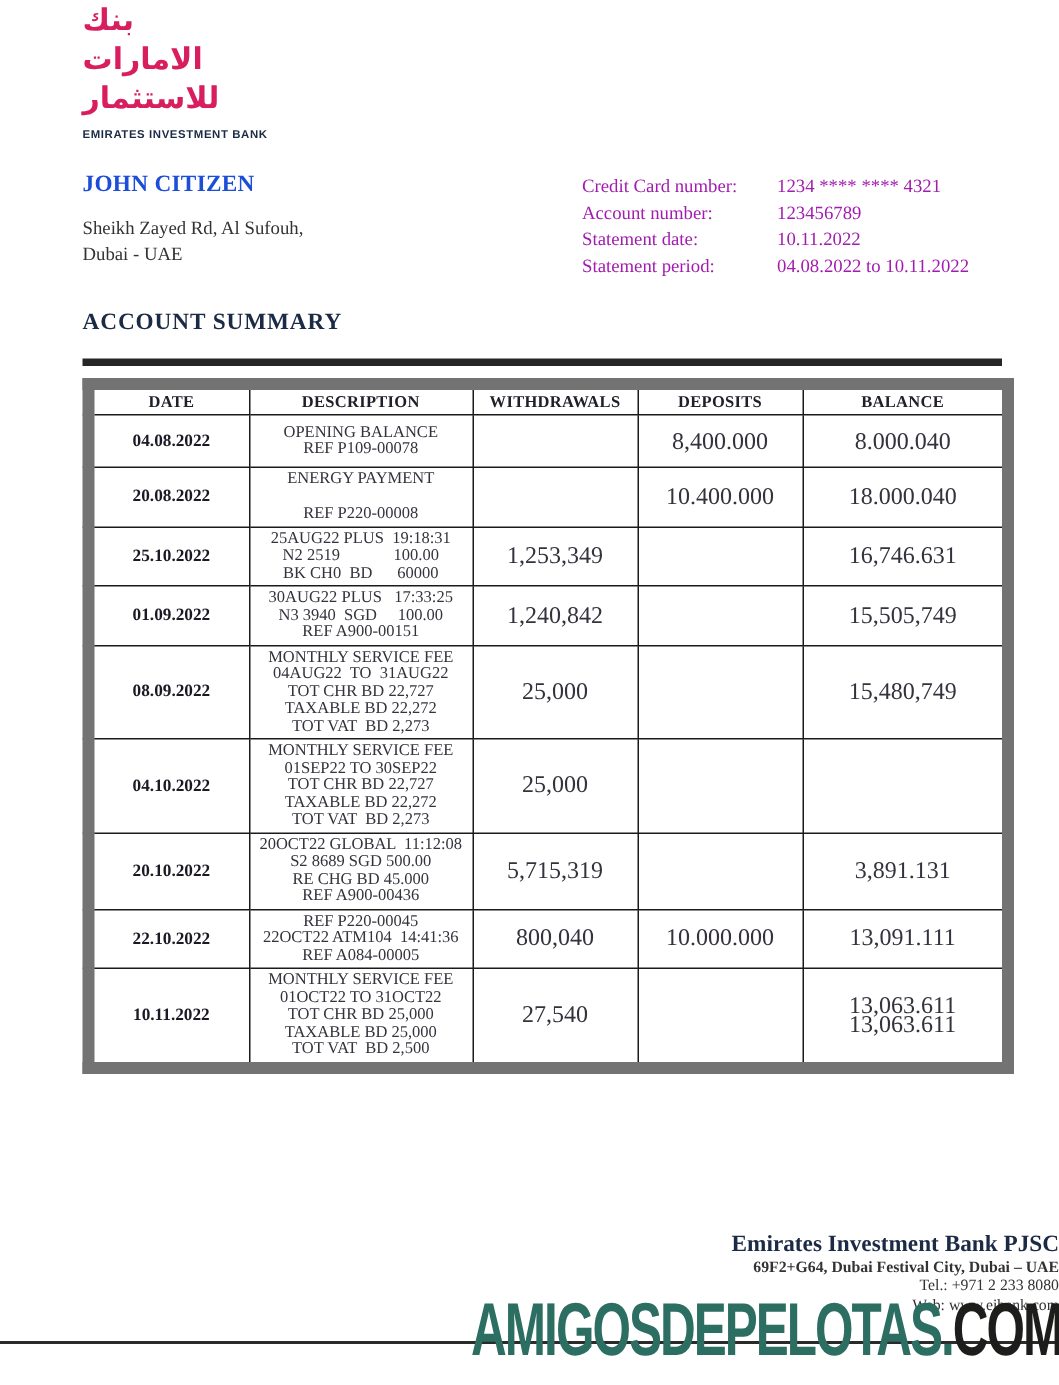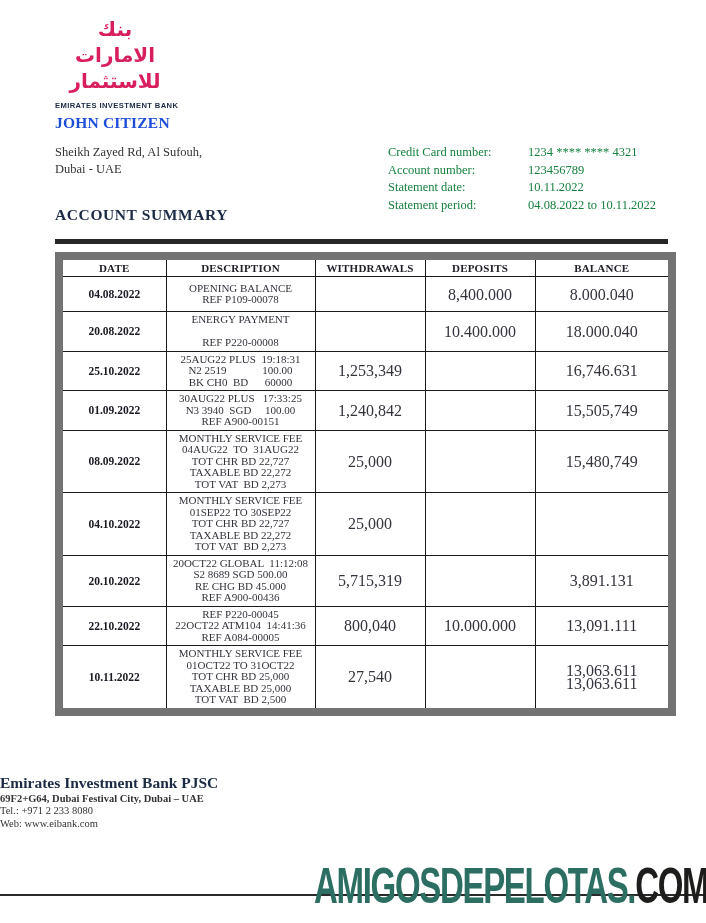--- a/index.html
+++ b/index.html
@@ -7,21 +7,21 @@
   body {
     width: 706px; height: 923px;
     font-family: "Liberation Serif", "DejaVu Serif", serif;
     color: #222;
     position: relative;
     overflow: hidden;
   }
   #page { position: relative; width: 706px; height: 923px; background: #fff; }
 
   
-  .logo { position: absolute; left: 55px; top: 16px; width: 120px; text-align: center; }
+  .logo { position: absolute; left: 55px; top: 0; width: 120px; text-align: left; }
   .logo-arabic {
     font-family: "DejaVu Sans", sans-serif;
     direction: rtl;
     font-weight: bold;
     color: #d81e5e;
     font-size: 20px;
     line-height: 26px;
   }
   .logo-caption {
     margin-top: 7px;
@@ -34,22 +34,22 @@
   }
 
   
   .customer { position: absolute; left: 55px; top: 114px; }
   .customer-name { font-size: 15.5px; font-weight: bold; color: #1d4ed8; letter-spacing: 0.2px; }
   .customer-addr { font-size: 12.5px; color: #333; line-height: 17px; margin-top: 12px; }
 
   
   .stmt-info {
     position: absolute; left: 388px; top: 116px;
-    display: grid; grid-template-columns: 130px auto; column-gap: 10px;
-    font-size: 12.5px; color: #15803d; line-height: 17.5px; margin-top: 28px;
+    display: grid; grid-template-columns: 130px auto; column-gap: 0;
+    font-size: 12.5px; color: #a21caf; line-height: 17.5px;
   }
   .stmt-label { white-space: nowrap; }
   .stmt-value { white-space: nowrap; }
 
   
   .section-title {
     position: absolute; left: 55px; top: 206px;
     font-size: 15.5px; font-weight: bold; letter-spacing: 0.6px; color: #1c2b45; font-family: Liberation Serif, serif;
   }
 
@@ -87,21 +87,21 @@
   tbody tr:nth-child(2) { height: 38px; }
   tbody tr:nth-child(3) { height: 38px; }
   tbody tr:nth-child(4) { height: 37px; }
   tbody tr:nth-child(5) { height: 54px; }
   tbody tr:nth-child(6) { height: 54px; }
   tbody tr:nth-child(7) { height: 49px; }
   tbody tr:nth-child(8) { height: 37px; }
   tbody tr:nth-child(9) { height: 54px; }
 
   
-  .footer { position: absolute; left: 0; top: 774px; width: 706px; text-align: left; }
+  .footer { position: absolute; left: 0; top: 821px; width: 706px; text-align: right; }
   .footer-bank { font-size: 15.5px; font-weight: bold; color: #1c2b45; }
   .footer-addr { font-size: 10.5px; font-weight: bold; color: #333; margin-top: 1px; }
   .footer-tel, .footer-web { font-size: 10.5px; color: #333; line-height: 13px; }
 
   .bottom-line {
     position: absolute; left: 0; top: 894px;
     width: 706px; height: 2px; background: #2a2a2a; z-index: 1;
   }
 
   

